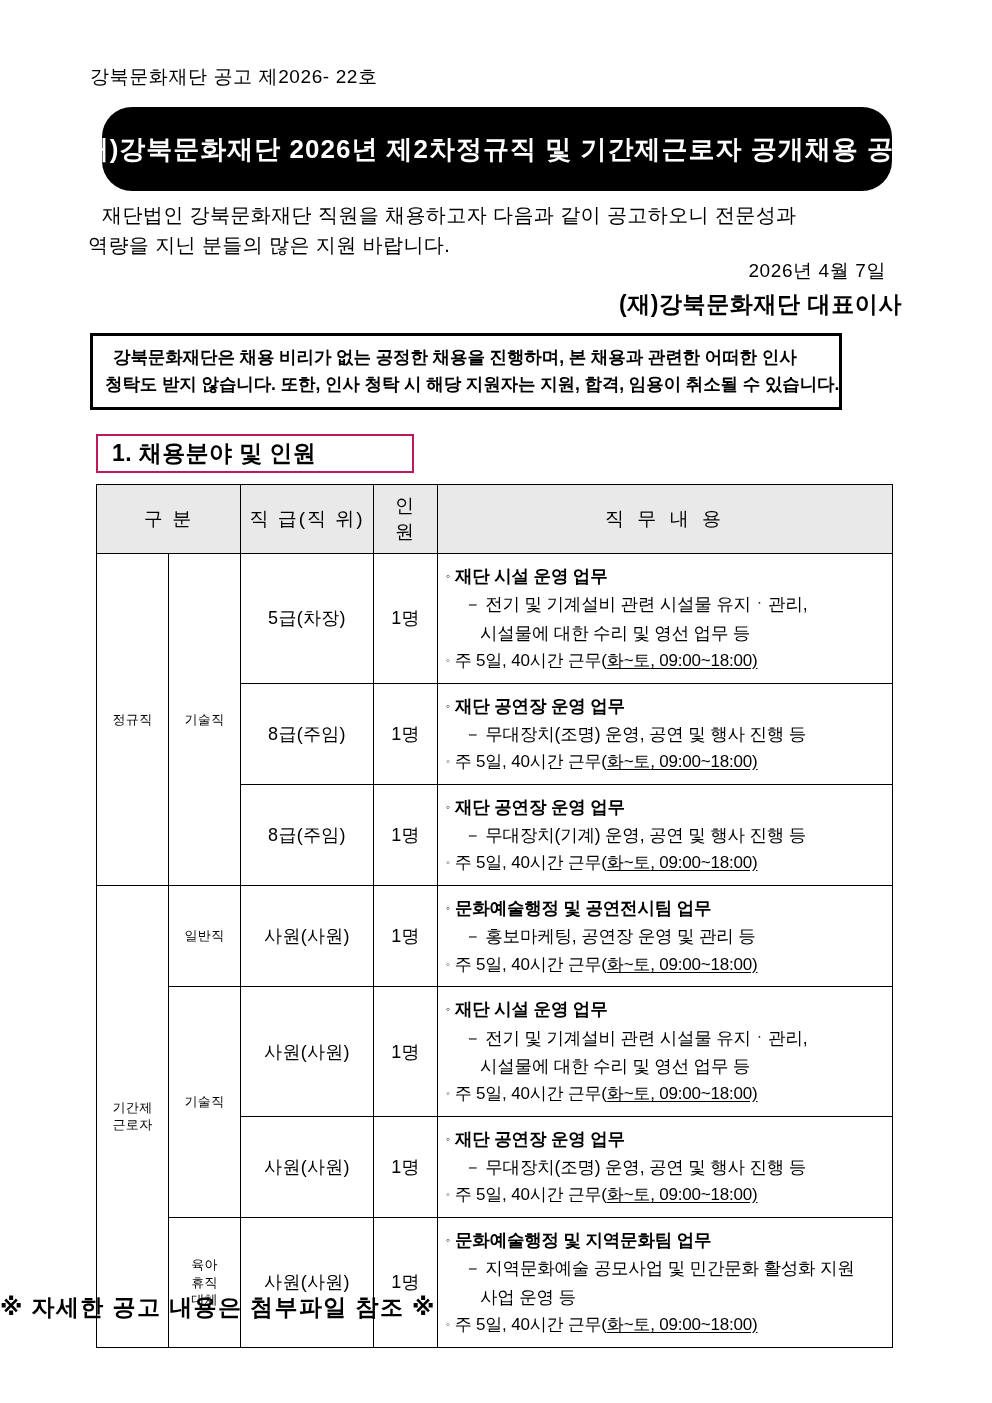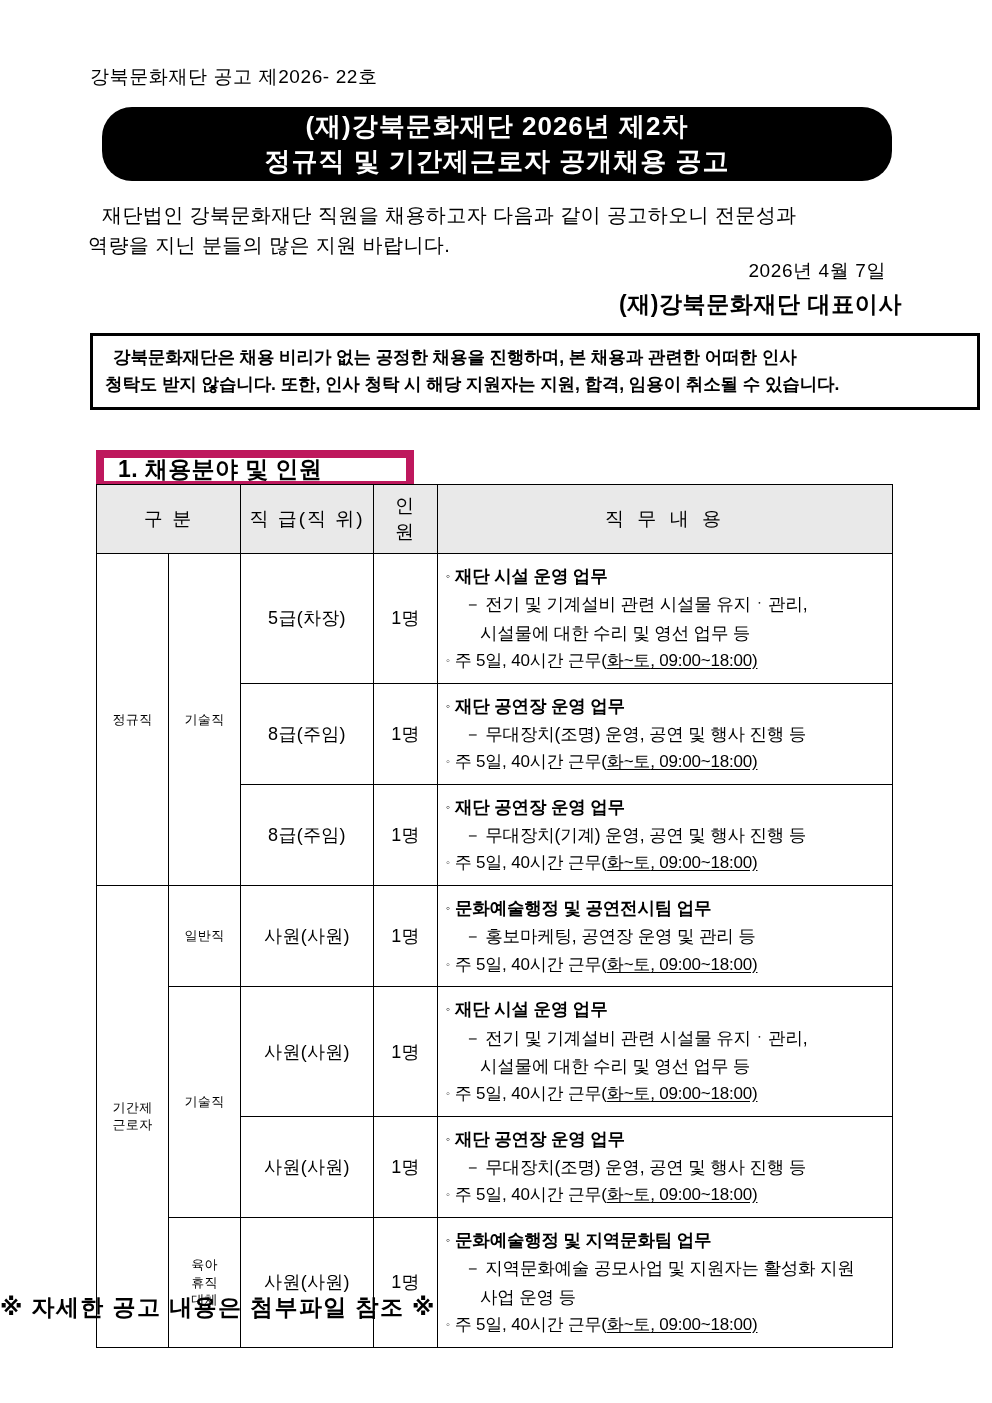--- a/index.html
+++ b/index.html
@@ -33,25 +33,25 @@
     letter-spacing: 0.6px;
     white-space: nowrap;
   }
 
   
   .title-banner {
     position: absolute;
     left: 102px;
     top: 107px;
     width: 790px;
-    height: 74px;
+    height: 84px;
     background: #000000;
     border-radius: 30px;
     display: flex;
-    flex-direction: column;
+    flex-direction: row;
     align-items: center;
     justify-content: center;
     color: #ffffff;
   }
   .title-banner .line {
     font-size: 26px;
     font-weight: bold;
     letter-spacing: 1.0px;
     line-height: 1.33;
     white-space: nowrap;
@@ -86,41 +86,41 @@
     font-weight: bold;
     letter-spacing: 0.6px;
     white-space: nowrap;
   }
 
   
   .notice-box {
     position: absolute;
     left: 90px;
     top: 333px;
-    width: 890px;
+    width: 752px;
     border: 3px solid #000000;
     padding: 8px 2px 9px 12px;
   }
   .notice-box .nline {
     font-size: 17.5px;
     font-weight: bold;
     line-height: 1.55;
     letter-spacing: -0.1px;
     white-space: nowrap;
   }
   .notice-box .nline.first { text-indent: 8px; }
 
   
   .section-heading {
     position: absolute;
     left: 96px;
-    top: 450px;
+    top: 434px;
     width: 318px;
     height: 39px;
-    border: 8px solid #be185d;
+    border: 2px solid #be185d;
     display: flex;
     align-items: center;
     padding-left: 14px;
   }
   .section-heading span {
     font-size: 23px;
     font-weight: bold;
     letter-spacing: 0.4px;
     white-space: nowrap;
   }
@@ -377,21 +377,21 @@
 
         <tr>
           <td class="sub"><span>육아</span><br><span>휴직</span><br><span>대체</span></td>
           <td class="grade">사원(사원)</td>
           <td class="count">1명</td>
           <td class="duty">
             <div class="duty-head">
               <span class="bul">◦</span><span>문화예술행정 및 지역문화팀 업무</span>
             </div>
             <div class="duty-sub">
-              <span class="dash">－</span><span>지역문화예술 공모사업 및 지원자는 활성화 지원</span>
+              <span class="dash">－</span><span>지역문화예술 공모사업 및 민간문화 활성화 지원</span>
             </div>
             <div class="duty-cont">사업 운영 등</div>
             <div class="duty-hours">
               <span class="bul">◦</span><span>주 5일, 40시간 근무(</span><span class="uline"><b>화~토</b><span>, 09:00~18:00)</span></span>
             </div>
           </td>
         </tr>
 
       </tbody>
     </table>

